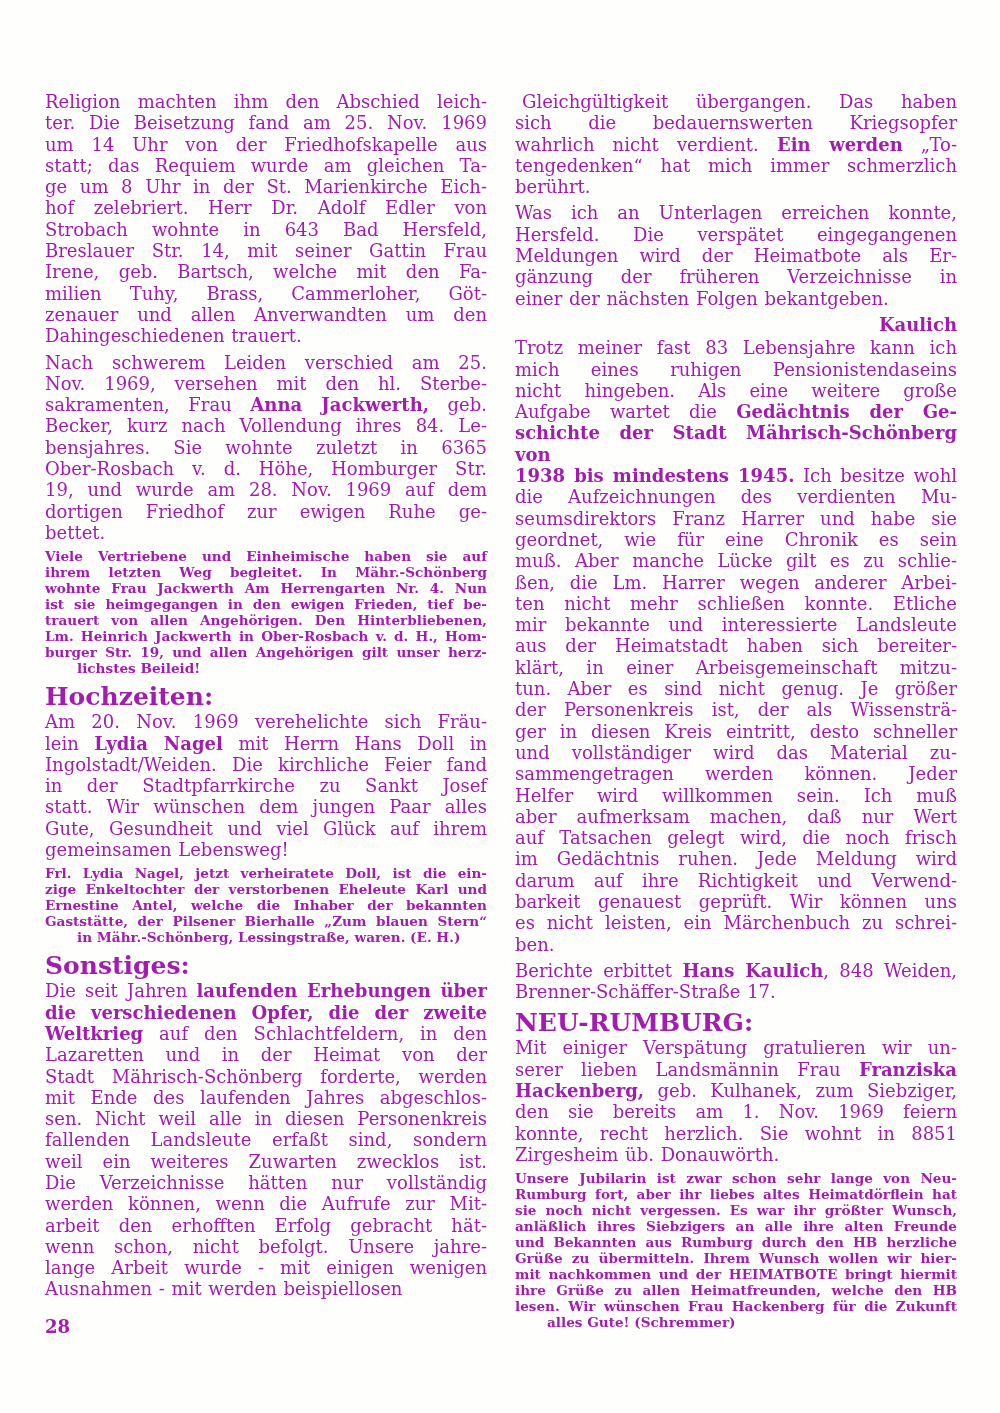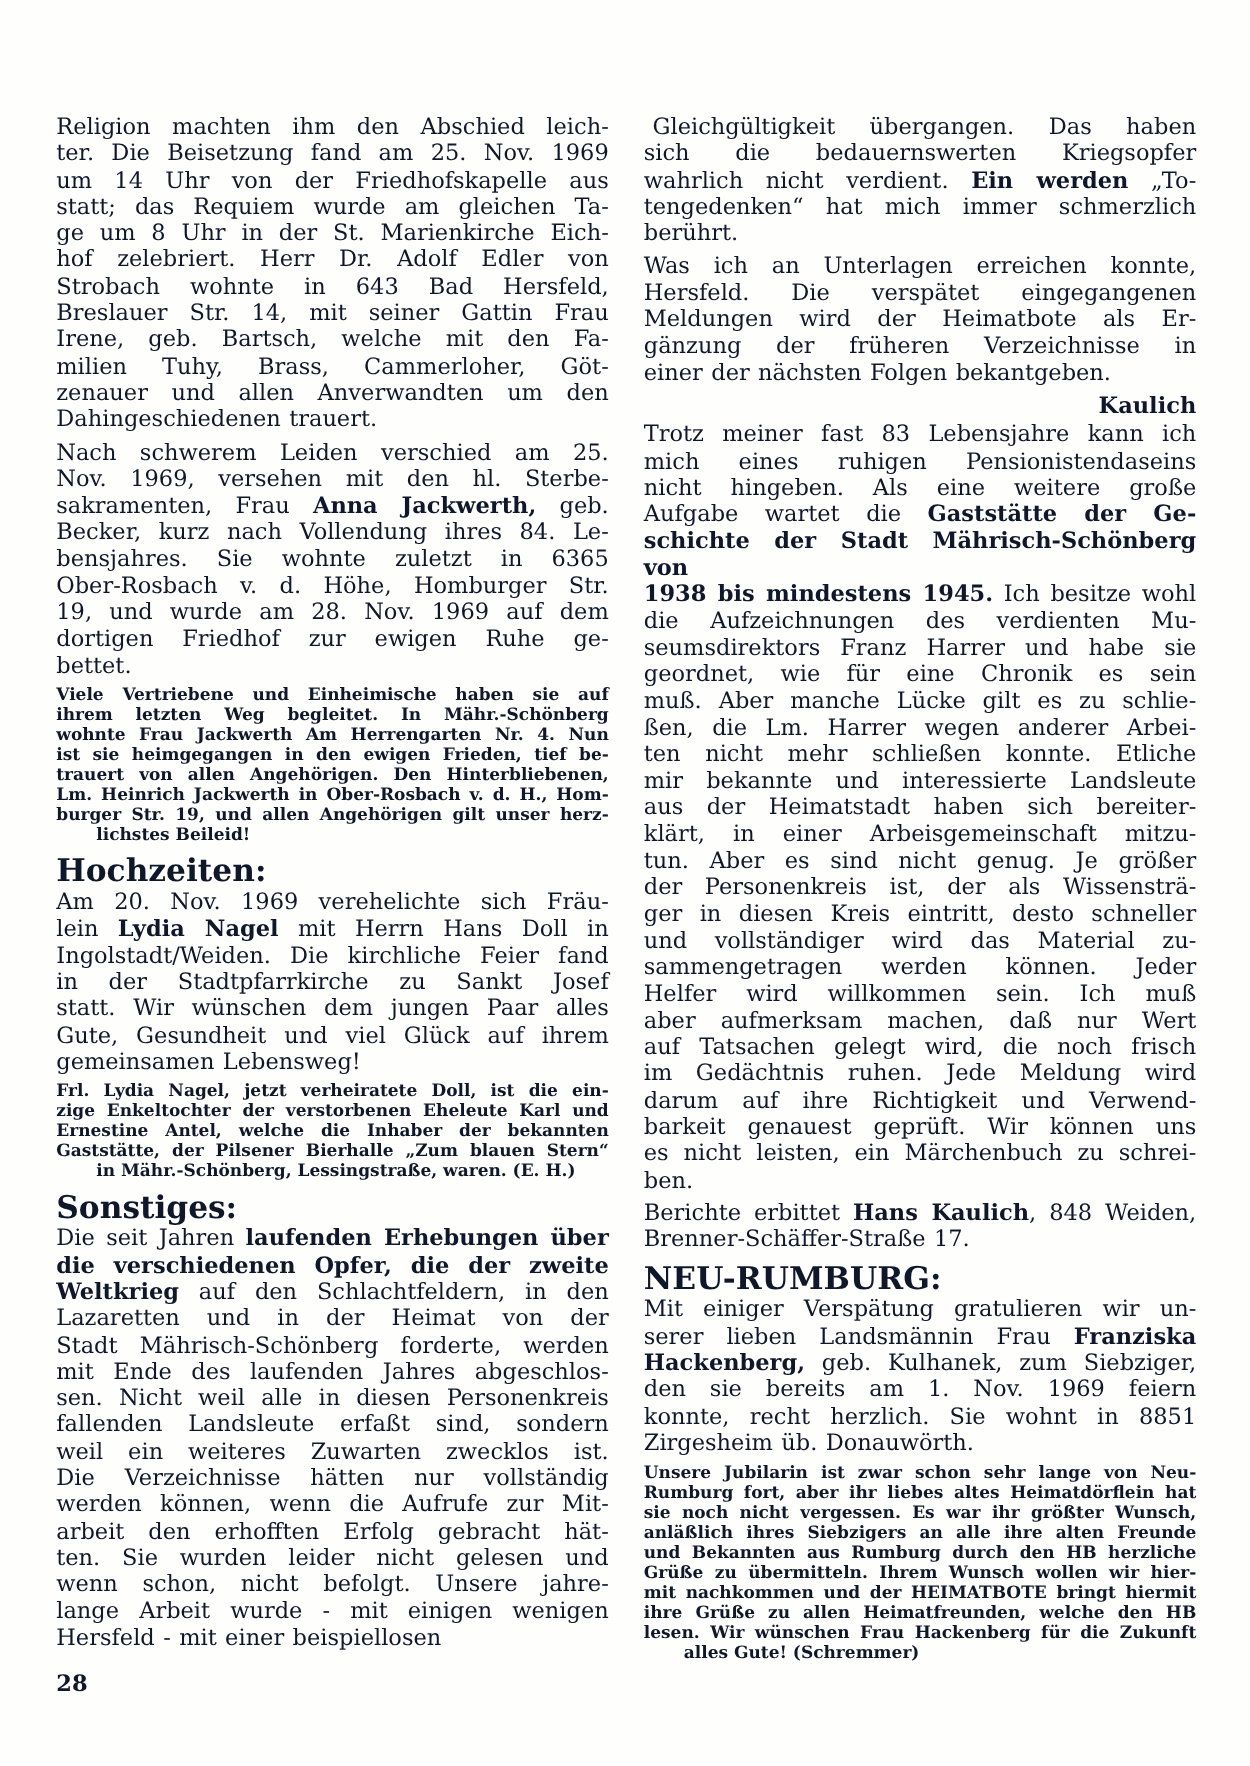--- a/index.html
+++ b/index.html
@@ -5,21 +5,21 @@
   html, body {
     margin: 0;
     padding: 0;
     background: #ffffff;
   }
   .page {
     position: relative;
     width: 1000px;
     height: 1413px;
     background: #fefefc;
-    color: #0f172a;
+    color: #a21caf;
     font-family: "DejaVu Serif", serif;
     overflow: hidden;
     box-sizing: border-box;
   }
   .columns {
     display: flex;
     padding: 91px 42px 0 45px;
     gap: 28px;
     box-sizing: border-box;
   }
@@ -153,24 +153,23 @@
           <div class="line"><b>Weltkrieg</b> auf den Schlachtfeldern, in den</div>
           <div class="line">Lazaretten und in der Heimat von der</div>
           <div class="line">Stadt Mährisch-Schönberg forderte, werden</div>
           <div class="line">mit Ende des laufenden Jahres abgeschlos-</div>
           <div class="line">sen. Nicht weil alle in diesen Personenkreis</div>
           <div class="line">fallenden Landsleute erfaßt sind, sondern</div>
           <div class="line">weil ein weiteres Zuwarten zwecklos ist.</div>
           <div class="line">Die Verzeichnisse hätten nur vollständig</div>
           <div class="line">werden können, wenn die Aufrufe zur Mit-</div>
           <div class="line">arbeit den erhofften Erfolg gebracht hät-</div>
-          <div class="line">ten. Sie wurden leider nicht gelesen und</div>
           <div class="line">wenn schon, nicht befolgt. Unsere jahre-</div>
           <div class="line">lange Arbeit wurde - mit einigen wenigen</div>
-          <div class="line last">Hersfeld - mit einer beispiellosen</div>
+          <div class="line last">Ausnahmen - mit werden beispiellosen</div>
         </div>
         <div class="page-number">28</div>
     </div>
     <div class="col">
 
     <div class="block paragraph indent">
           <div class="line">Gleichgültigkeit übergangen. Das haben</div>
           <div class="line">sich die bedauernswerten Kriegsopfer</div>
           <div class="line">wahrlich nicht verdient. <b>Ein werden</b> „To-</div>
           <div class="line">tengedenken“ hat mich immer schmerzlich</div>
@@ -183,21 +182,21 @@
           <div class="line">gänzung der früheren Verzeichnisse in</div>
           <div class="line last">einer der nächsten Folgen bekantgeben.</div>
         </div>
         <div class="block signature">
           <div class="line last">Kaulich</div>
         </div>
         <div class="block paragraph">
           <div class="line">Trotz meiner fast 83 Lebensjahre kann ich</div>
           <div class="line">mich eines ruhigen Pensionistendaseins</div>
           <div class="line">nicht hingeben. Als eine weitere große</div>
-          <div class="line">Aufgabe wartet die <b>Gaststätte der Ge-</b></div>
+          <div class="line">Aufgabe wartet die <b>Gedächtnis der Ge-</b></div>
           <div class="line"><b>schichte der Stadt Mährisch-Schönberg von</b></div>
           <div class="line"><b>1938 bis mindestens 1945.</b> Ich besitze wohl</div>
           <div class="line">die Aufzeichnungen des verdienten Mu-</div>
           <div class="line">seumsdirektors Franz Harrer und habe sie</div>
           <div class="line">geordnet, wie für eine Chronik es sein</div>
           <div class="line">muß. Aber manche Lücke gilt es zu schlie-</div>
           <div class="line">ßen, die Lm. Harrer wegen anderer Arbei-</div>
           <div class="line">ten nicht mehr schließen konnte. Etliche</div>
           <div class="line">mir bekannte und interessierte Landsleute</div>
           <div class="line">aus der Heimatstadt haben sich bereiter-</div>

